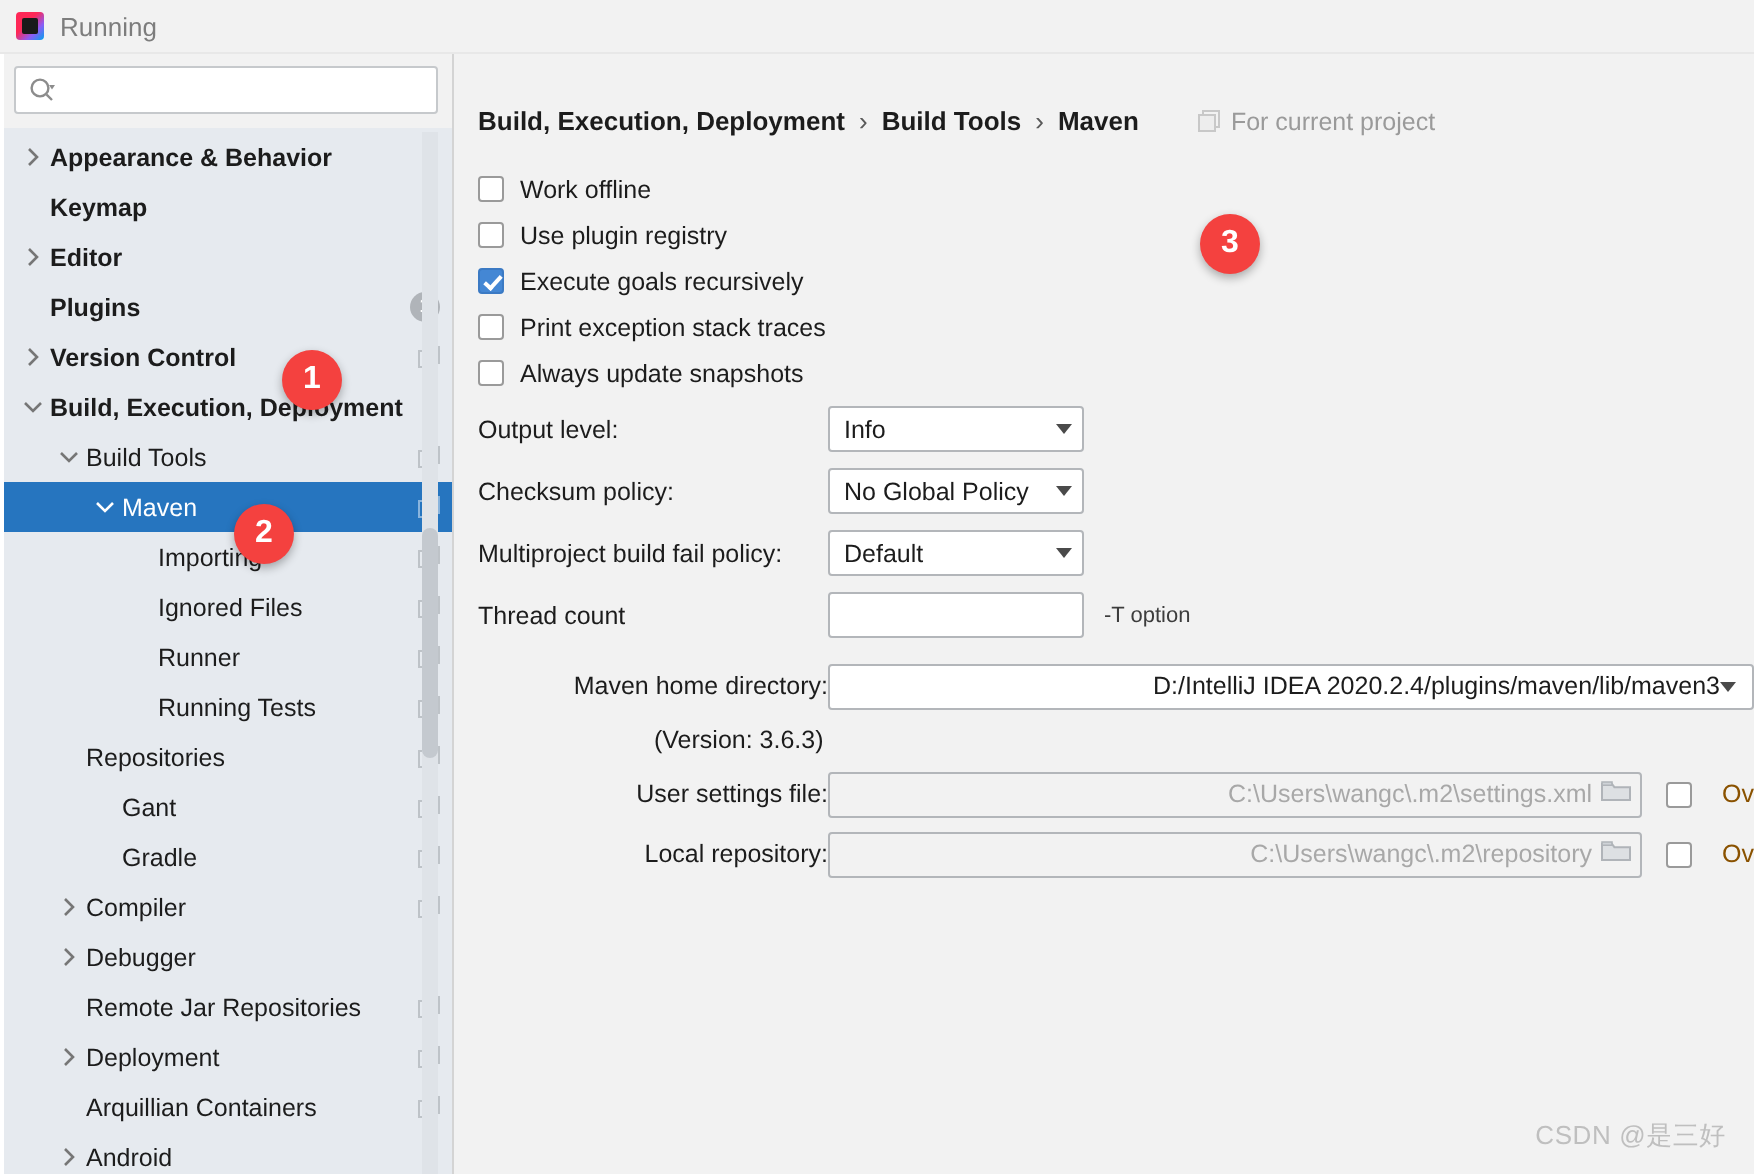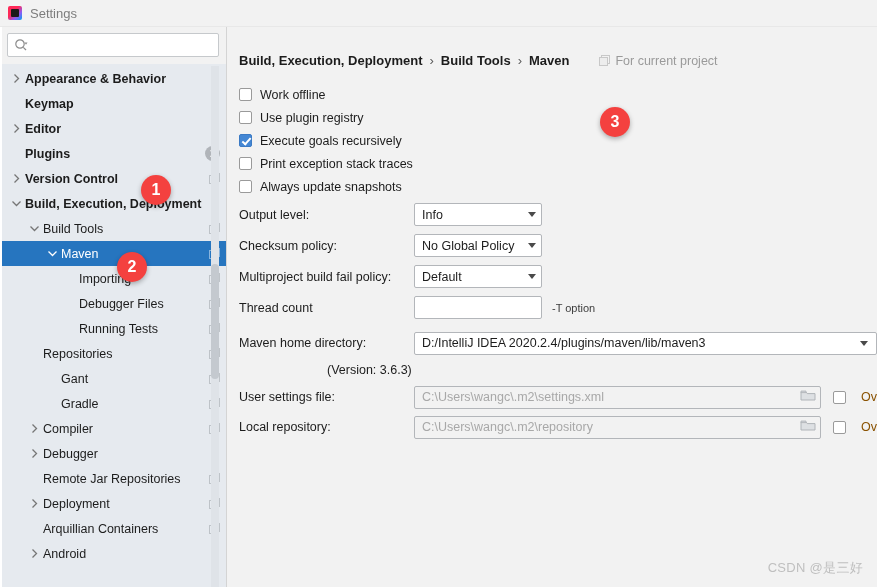--- a/index.html
+++ b/index.html
@@ -206,21 +206,21 @@
     border-top: 5px solid #4a4a4a;
   }
   .txt-box {
     width: 128px; height: 23px;
     background: #ffffff;
     border: 1px solid #b3b6ba;
     border-radius: 2px;
   }
   .hint { margin-left: 10px; font-size: 11px; color: #3d3d3d; }
 
-  .wide-row { display: flex; align-items: center; height: 30px; }
+  .wide-row { display: flex; align-items: center; height: 30px; text-align: right; }
   .wide-box {
     flex: 1;
     height: 23px;
     background: #ffffff;
     border: 1px solid #b3b6ba;
     border-radius: 2px;
     display: flex; align-items: center;
     padding: 0 4px 0 7px;
     font-size: 12.5px;
   }
@@ -275,21 +275,21 @@
     position: absolute;
     left: 0; top: 27px; width: 2px; bottom: 0;
     background: #ffffff;
   }
 </style>
 </head>
 <body>
 
 <div id="titlebar">
   <div id="app-icon"></div>
-  <span id="window-title">Settings</span>
+  <span id="window-title">Running</span>
 </div>
 
 <div id="body-wrap">
 
   <div id="sidebar">
     <div id="search-wrap">
       <div id="search-box">
         <span>
           <svg width="14" height="14" viewBox="0 0 14 14">
             <circle cx="6" cy="6" r="4.2" fill="none" stroke="#8c8c8c" stroke-width="1.2"></circle>
@@ -375,21 +375,29 @@
           <div class="tree-row" style="padding-left: 64px;">
             <span class="tw none" style="color: rgb(118, 118, 118);"></span>
             <span class="tree-label">Importing</span>
             <span class="proj-icon" style="color: rgb(159, 164, 170);"><svg width="11" height="11" viewBox="0 0 11 11">
                 <rect x="2.5" y="0.5" width="8" height="8" fill="none" stroke="currentColor" stroke-width="1"></rect>
                 <rect x="0.5" y="2.5" width="8" height="8" fill="none" stroke="currentColor" stroke-width="1"></rect>
               </svg></span>
           </div>
           <div class="tree-row" style="padding-left: 64px;">
             <span class="tw none" style="color: rgb(118, 118, 118);"></span>
-            <span class="tree-label">Debugger Files</span>
+            <span class="tree-label">Ignored Files</span>
+            <span class="proj-icon" style="color: rgb(159, 164, 170);"><svg width="11" height="11" viewBox="0 0 11 11">
+                <rect x="2.5" y="0.5" width="8" height="8" fill="none" stroke="currentColor" stroke-width="1"></rect>
+                <rect x="0.5" y="2.5" width="8" height="8" fill="none" stroke="currentColor" stroke-width="1"></rect>
+              </svg></span>
+          </div>
+          <div class="tree-row" style="padding-left: 64px;">
+            <span class="tw none" style="color: rgb(118, 118, 118);"></span>
+            <span class="tree-label">Runner</span>
             <span class="proj-icon" style="color: rgb(159, 164, 170);"><svg width="11" height="11" viewBox="0 0 11 11">
                 <rect x="2.5" y="0.5" width="8" height="8" fill="none" stroke="currentColor" stroke-width="1"></rect>
                 <rect x="0.5" y="2.5" width="8" height="8" fill="none" stroke="currentColor" stroke-width="1"></rect>
               </svg></span>
           </div>
           <div class="tree-row" style="padding-left: 64px;">
             <span class="tw none" style="color: rgb(118, 118, 118);"></span>
             <span class="tree-label">Running Tests</span>
             <span class="proj-icon" style="color: rgb(159, 164, 170);"><svg width="11" height="11" viewBox="0 0 11 11">
                 <rect x="2.5" y="0.5" width="8" height="8" fill="none" stroke="currentColor" stroke-width="1"></rect>

